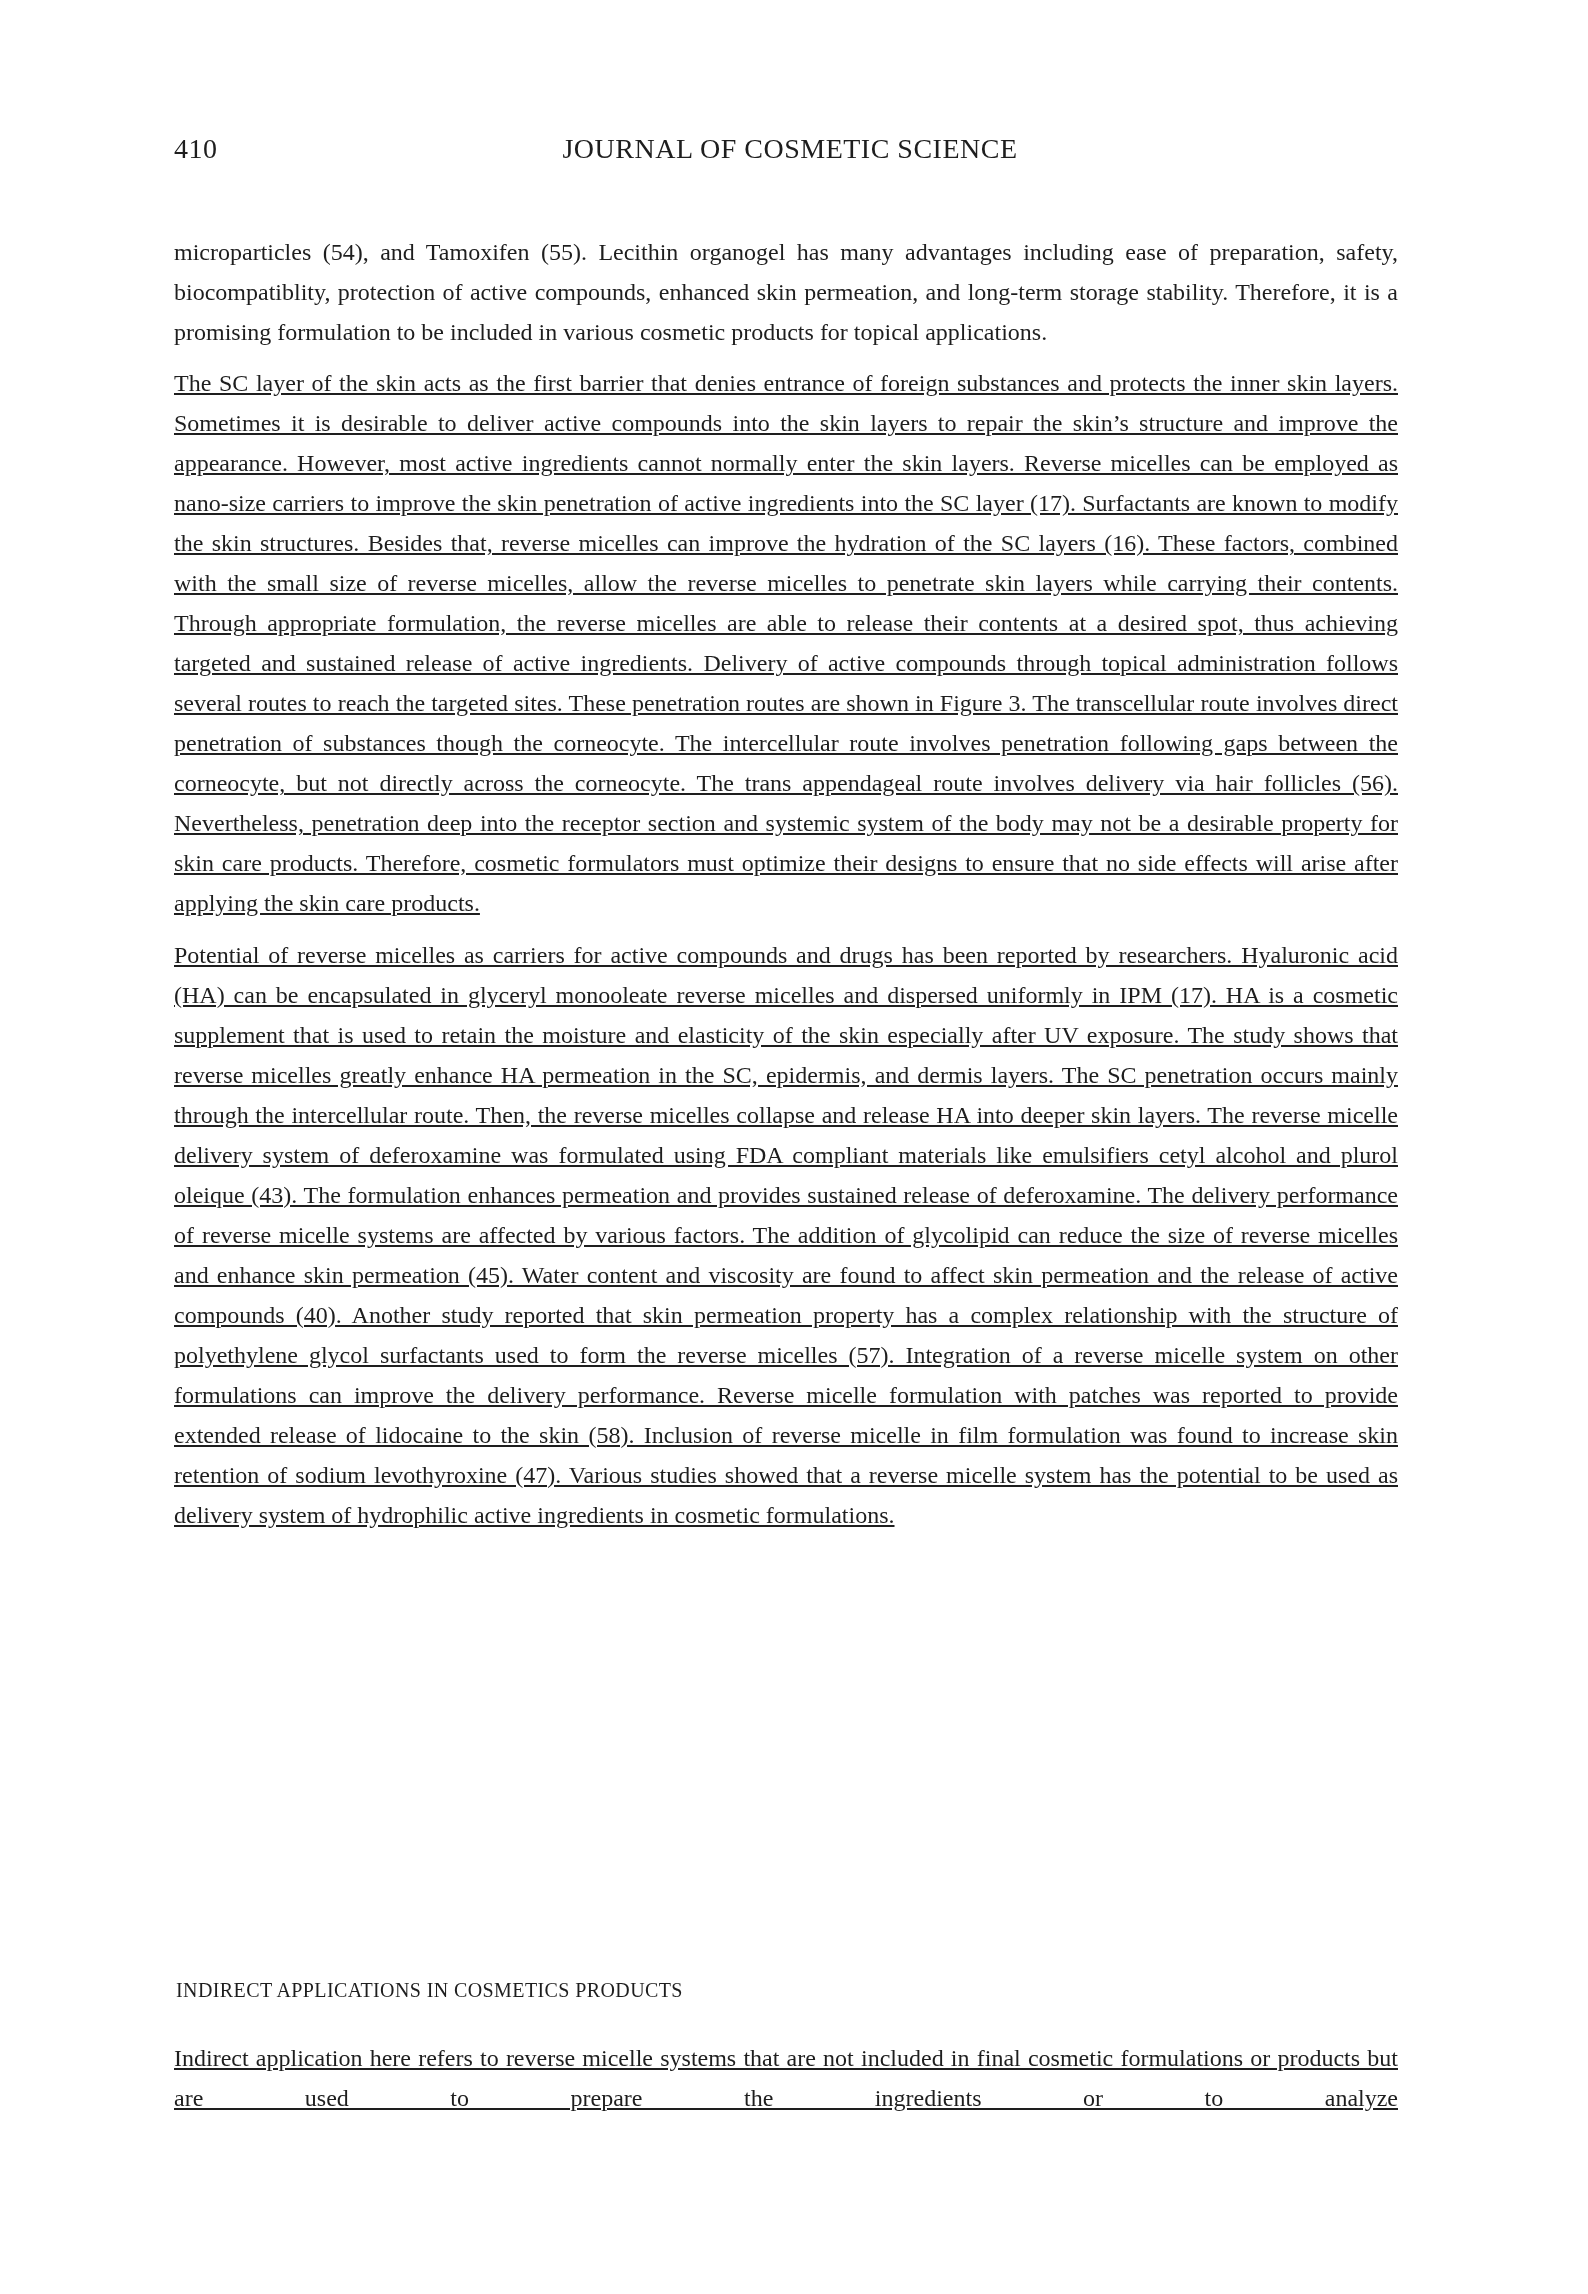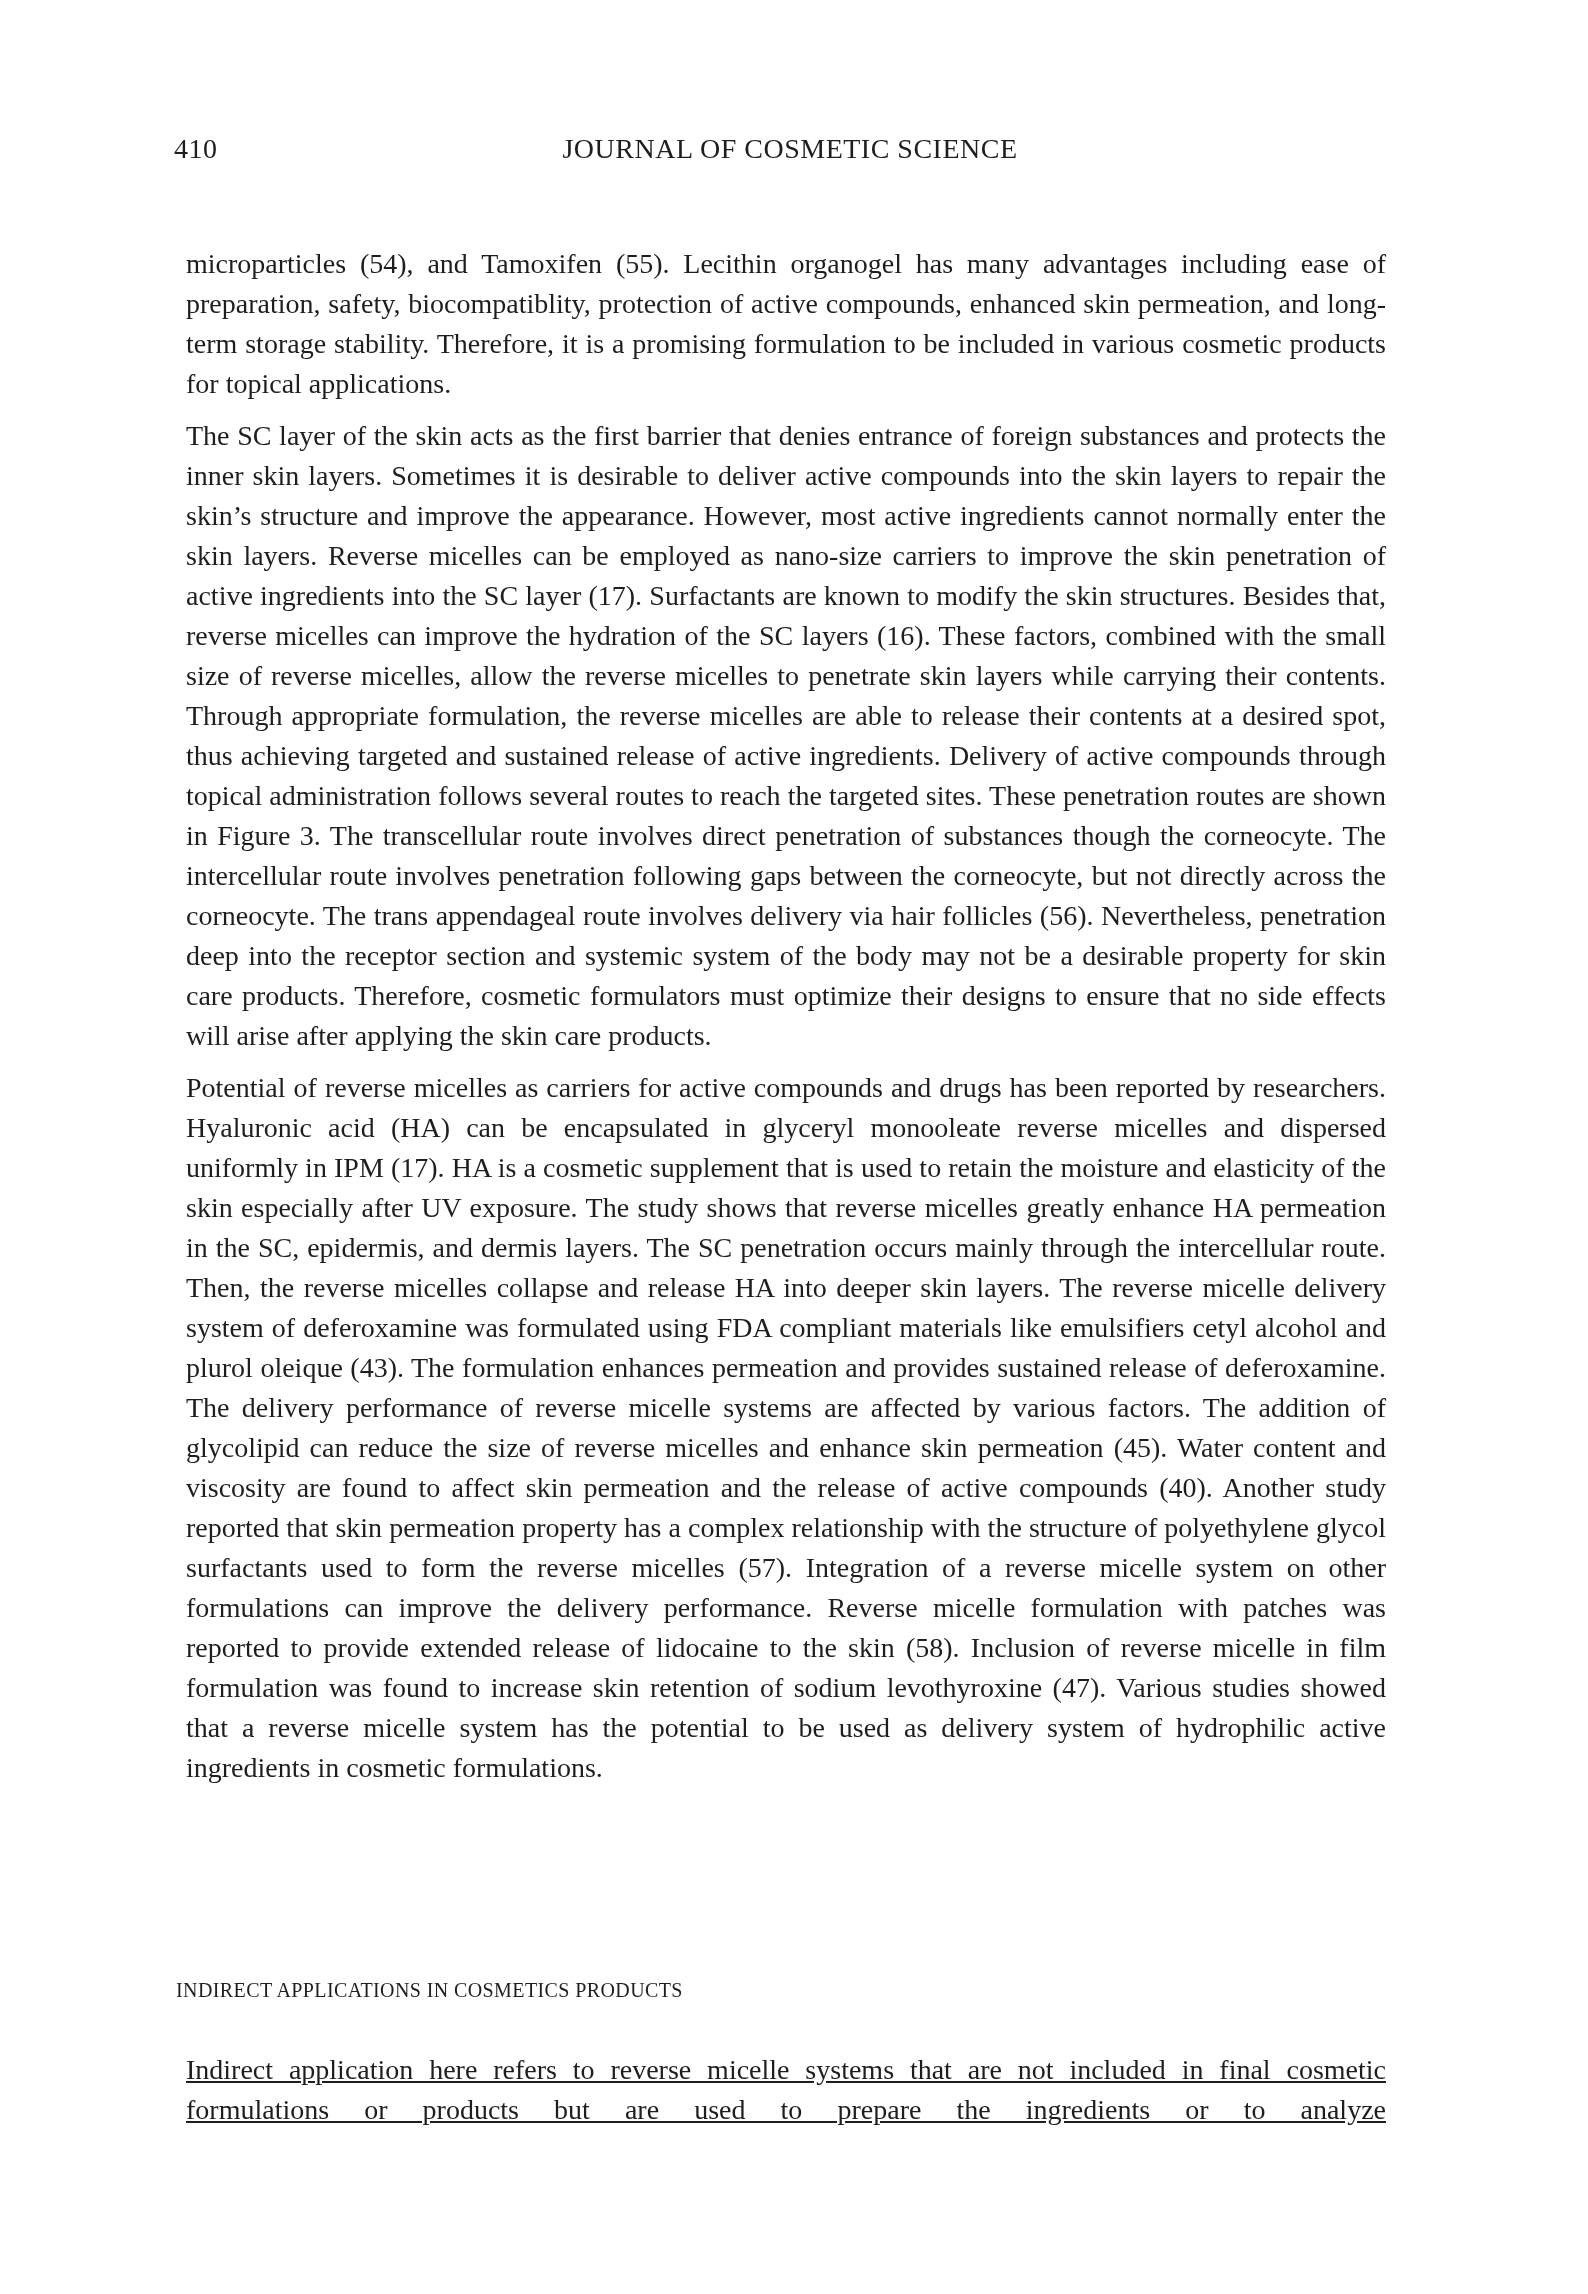--- a/index.html
+++ b/index.html
@@ -38,29 +38,30 @@
     letter-spacing: 0.5px;
     font-family: Liberation Serif, serif;
   }
   .body-text {
     position: absolute;
     left: 174px;
     width: 1224px;
     top: 232px;
   }
   .para {
-    margin: 12px;
-    font-size: 28px;
+    margin: 0;
+    font-size: 24px;
     line-height: 40px;
     text-align: justify;
     text-align-last: left;
     hyphens: none;
   }
   .para + .para {
     margin-top: 11.3px;
+    text-decoration: underline;
   }
   .section-heading {
     position: absolute;
     left: 176px;
     top: 1976px;
     font-size: 20px;
     letter-spacing: 0.4px;
     line-height: 28px;
   }
   .final-para {

